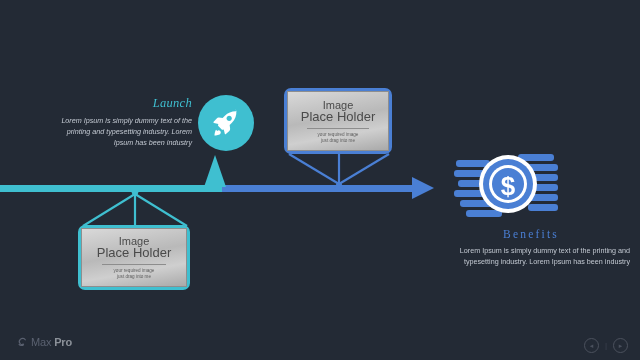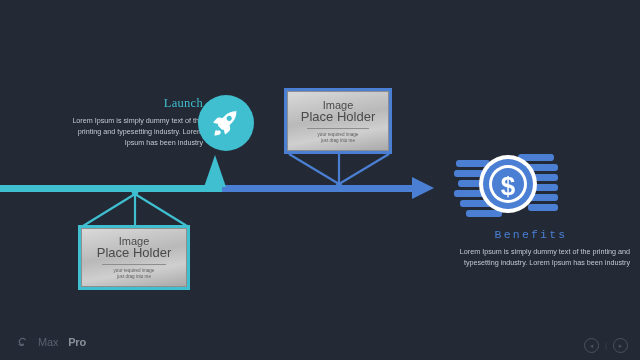--- a/index.html
+++ b/index.html
@@ -67,57 +67,59 @@
     width: 0;
     height: 0;
     border-left: 11px solid transparent;
     border-right: 11px solid transparent;
     border-bottom: 32px solid #3fbfd0;
   }
 
   
   .txt-launch {
     position: absolute;
-    left: 61px;
+    left: 50px;
     top: 96px;
     width: 142px;
     text-align: right;
+    font-style: italic;
   }
   .txt-benefits {
     position: absolute;
     left: 432px;
     top: 228px;
     width: 198px;
     text-align: center;
   }
   .title-launch {
     font-family: "Liberation Serif", serif;
     font-size: 12.5px;
     color: #3fbfd0;
     margin-bottom: 4px;
     letter-spacing: 0.3px;
   }
   .title-benefits {
-    font-family: Liberation Mono, monospace;
+    font-family: Liberation Serif, serif;
     font-size: 11.5px;
     color: #4a7fd4;
     letter-spacing: 2.2px;
     margin-bottom: 5px;
   }
   .body-copy {
     font-size: 7.2px;
     line-height: 11px;
     color: #c3c9d2;
     text-align: right;
   }
 
   
   .ph {
     position: absolute;
     box-sizing: border-box;
+    border-radius: 7px;
   }
   .ph-blue  { border: 3px solid #4a7fd4; }
   .ph-cyan  { border: 3px solid #3fbfd0; }
   .ph-inner {
     width: 100%;
     height: 100%;
     box-sizing: border-box;
     background: linear-gradient(170deg, #d9d9d9 0%, #b9b9b9 45%, #cfcfcf 70%, #a9a9a9 100%);
     display: flex;
     flex-direction: column;
@@ -158,21 +160,21 @@
   
   .coins { position: absolute; left: 452px; top: 148px; width: 112px; height: 76px; }
 
   
   .logo {
     position: absolute;
     left: 16px;
     top: 336px;
     display: flex;
     align-items: flex-start;
-    gap: 10px;
+    gap: 3px;
   }
   .logo-text-max { font-size: 11px; color: #5a6170; letter-spacing: -0.2px; }
   .logo-text-pro { font-size: 11px; color: #8b9199; font-weight: bold; letter-spacing: -0.2px; }
 
   .nav {
     position: absolute;
     right: 12px;
     top: 338px;
     display: flex;
     align-items: center;

